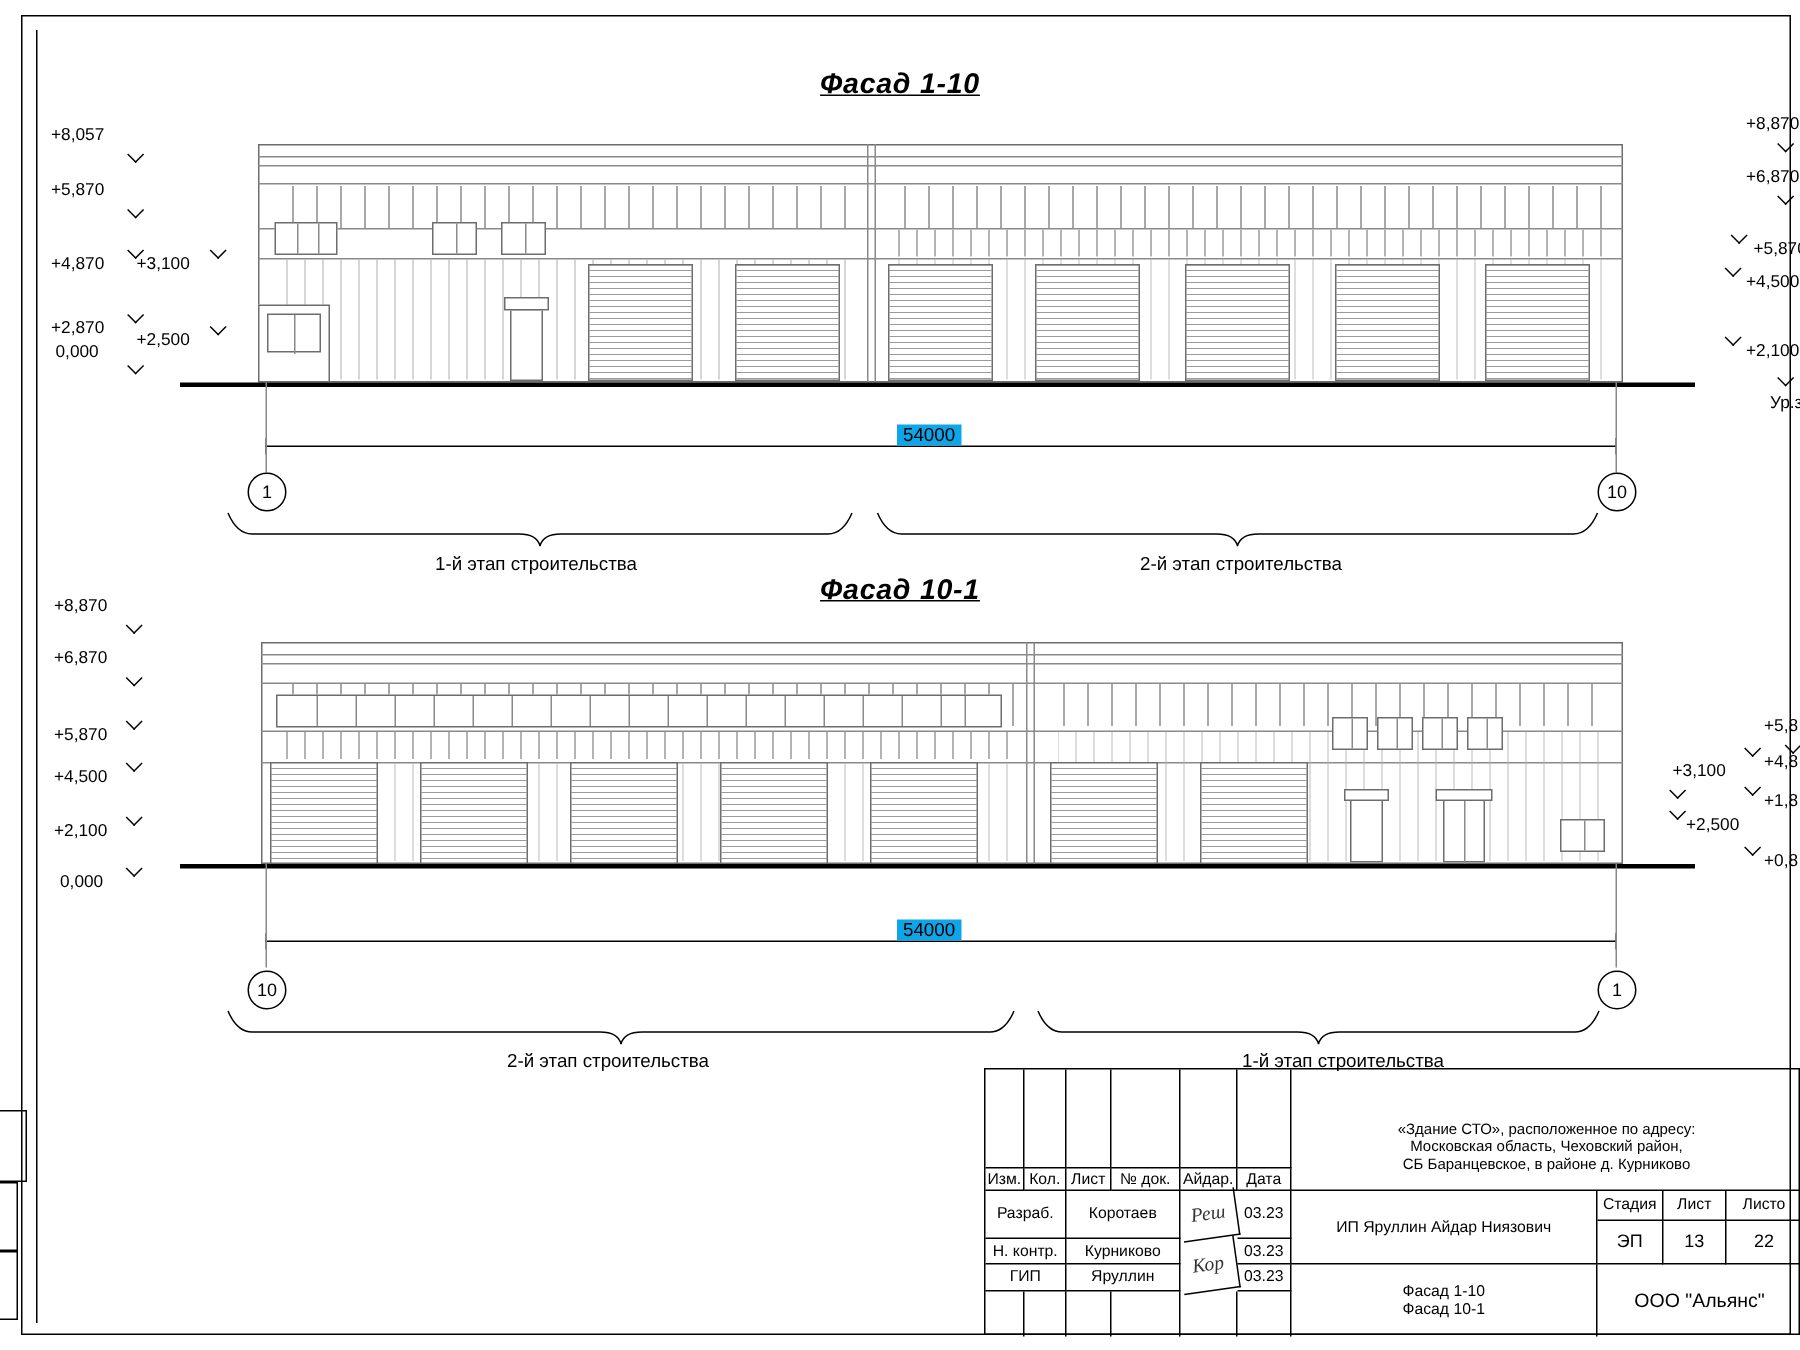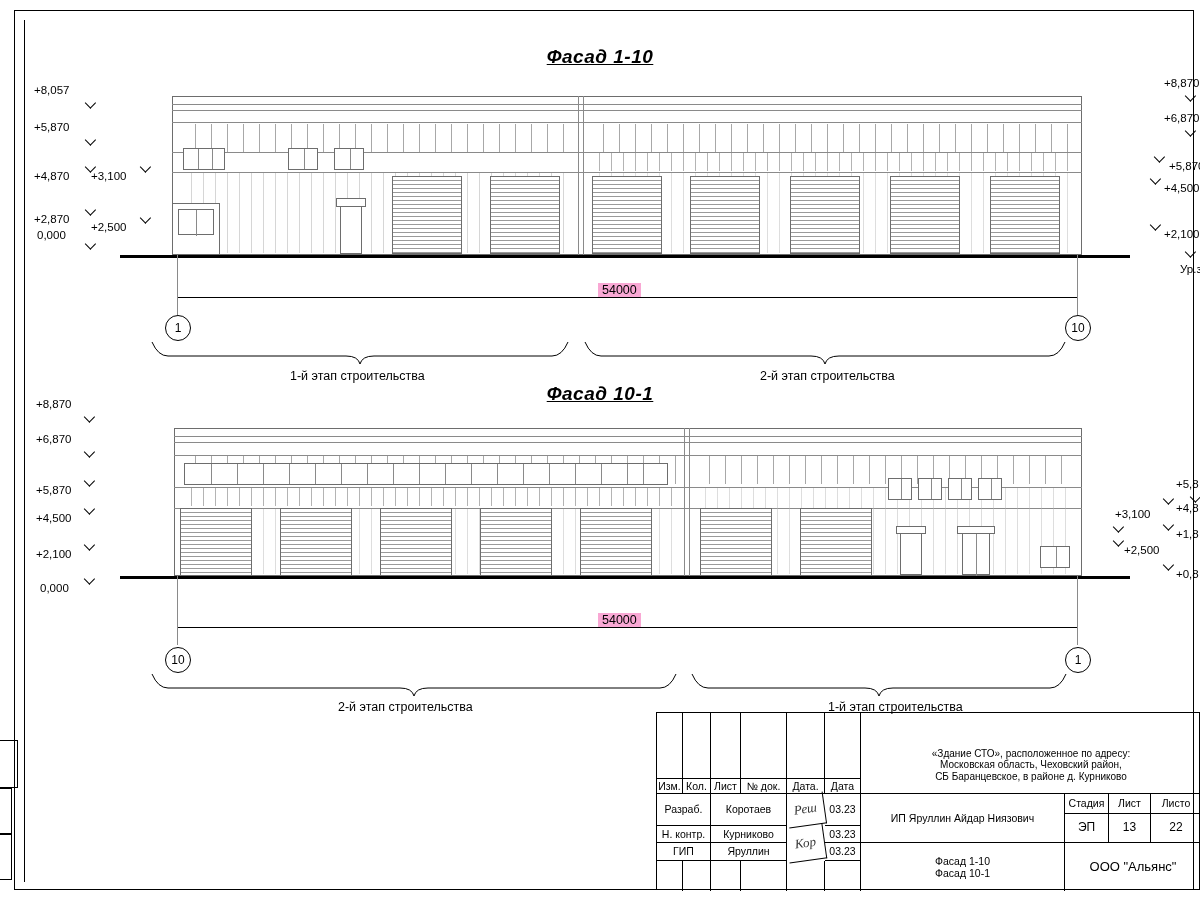--- a/index.html
+++ b/index.html
@@ -27,21 +27,21 @@
   .ribs{position:absolute;background-image:repeating-linear-gradient(to right,transparent 0 15px,#a8a8a8 15px 16px);}
   .ribs2{position:absolute;background-image:repeating-linear-gradient(to right,transparent 0 11px,#b4b4b4 11px 12px);}
 
   
   .mark{position:absolute;font-size:11.5px;white-space:nowrap;}
   .marktick{position:absolute;width:9px;height:9px;}
   .marktick:before{content:"";position:absolute;left:0;top:0;width:7px;height:7px;border-left:1px solid #000;border-bottom:1px solid #000;transform:rotate(-45deg) translate(1px,1px);}
 
   .dimline{position:absolute;height:1px;background:#000;}
   .dimtick{position:absolute;width:1px;height:11px;background:#000;}
-  .dimtxt{position:absolute;font-size:12.5px;background:#f9a8d4;padding:0 4px;}
+  .dimtxt{position:absolute;font-size:12.5px;background:#0ea5e9;padding:0 4px;}
 
   .axis{position:absolute;width:24px;height:24px;border:1px solid #000;border-radius:50%;
         font-size:12px;display:flex;align-items:center;justify-content:center;background:#fff;}
   .axisline{position:absolute;width:1px;background:#8a8a8a;}
 
   .stagetxt{position:absolute;font-size:12.5px;white-space:nowrap;}
   .brace{position:absolute;}
 
   
   .tb{position:absolute;border:1.5px solid #000;box-sizing:border-box;font-size:10.5px;}
@@ -287,21 +287,21 @@
     <div class="cell bb br" style="left:26px;top:0;width:28px;height:66px;"></div>
     <div class="cell bb br" style="left:54px;top:0;width:30px;height:66px;"></div>
     <div class="cell bb br" style="left:84px;top:0;width:46px;height:66px;"></div>
     <div class="cell bb br" style="left:130px;top:0;width:38px;height:66px;"></div>
     <div class="cell bb br" style="left:168px;top:0;width:36px;height:66px;"></div>
 
     <div class="cell bb br" style="left:0;top:66px;width:26px;height:15px;">Изм.</div>
     <div class="cell bb br" style="left:26px;top:66px;width:28px;height:15px;">Кол.</div>
     <div class="cell bb br" style="left:54px;top:66px;width:30px;height:15px;">Лист</div>
     <div class="cell bb br" style="left:84px;top:66px;width:46px;height:15px;">№ док.</div>
-    <div class="cell bb br" style="left:130px;top:66px;width:38px;height:15px;">Дата.</div>
+    <div class="cell bb br" style="left:130px;top:66px;width:38px;height:15px;">Айдар.</div>
     <div class="cell bb br" style="left:168px;top:66px;width:36px;height:15px;">Дата</div>
 
     <div class="cell bb br lft" style="left:0;top:81px;width:54px;height:32px;">Разраб.</div>
     <div class="cell bb br lft" style="left:54px;top:81px;width:76px;height:32px;">Коротаев</div>
     <div class="cell bb br sig" style="left:130px;top:81px;width:38px;height:32px;">Реш</div>
     <div class="cell bb br" style="left:168px;top:81px;width:36px;height:32px;">03.23</div>
 
     <div class="cell bb br lft" style="left:0;top:113px;width:54px;height:17px;">Н. контр.</div>
     <div class="cell bb br lft" style="left:54px;top:113px;width:76px;height:17px;">Курниково</div>
     <div class="cell bb br" style="left:168px;top:113px;width:36px;height:17px;">03.23</div>

